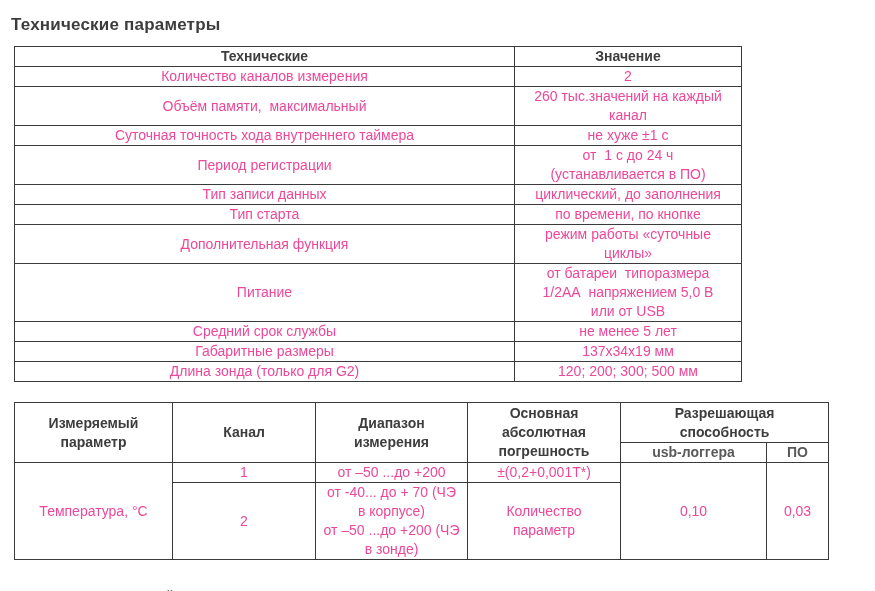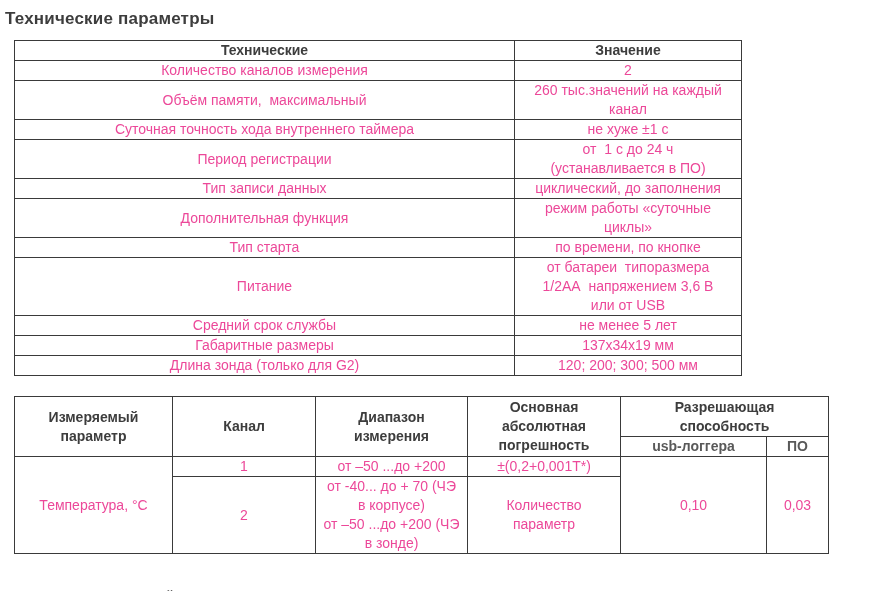--- a/index.html
+++ b/index.html
@@ -10,21 +10,21 @@
     overflow: hidden;
     background: #ffffff;
     font-family: "Liberation Sans", "DejaVu Sans", sans-serif;
     color: #595959;
     position: relative;
   }
   .page-title {
     font-size: 17px;
     font-weight: bold;
     color: #3d3d3d;
-    margin: 4px;
+    margin: 10px;
     padding: 5px 0 0 1px;
     letter-spacing: .2px;
   }
   table {
     border-collapse: collapse;
     table-layout: fixed;
     margin-left: 14px;
   }
   td, th {
     border: 1px solid #3a3a3a;
@@ -87,33 +87,33 @@
   </tr>
   <tr style="height:39px">
     <td>Период регистрации</td>
     <td>от  1 с до 24 ч
 (устанавливается в ПО)</td>
   </tr>
   <tr style="height:20px">
     <td>Тип записи данных</td>
     <td>циклический, до заполнения</td>
   </tr>
+  <tr style="height:20px">
+    <td>Тип старта</td>
+    <td>по времени, по кнопке</td>
+  </tr>
   <tr style="height:39px">
     <td>Дополнительная функция</td>
     <td>режим работы «суточные
 циклы»</td>
   </tr>
-  <tr style="height:20px">
-    <td>Тип старта</td>
-    <td>по времени, по кнопке</td>
-  </tr>
   <tr style="height:58px">
     <td>Питание</td>
     <td>от батареи  типоразмера
-1/2АА  напряжением 3,6 В
+1/2АА  напряжением 5,0 В
 или от USB</td>
   </tr>
   <tr style="height:20px">
     <td>Средний срок службы</td>
     <td>не менее 5 лет</td>
   </tr>
   <tr style="height:20px">
     <td>Габаритные размеры</td>
     <td>137х34х19 мм</td>
   </tr>

